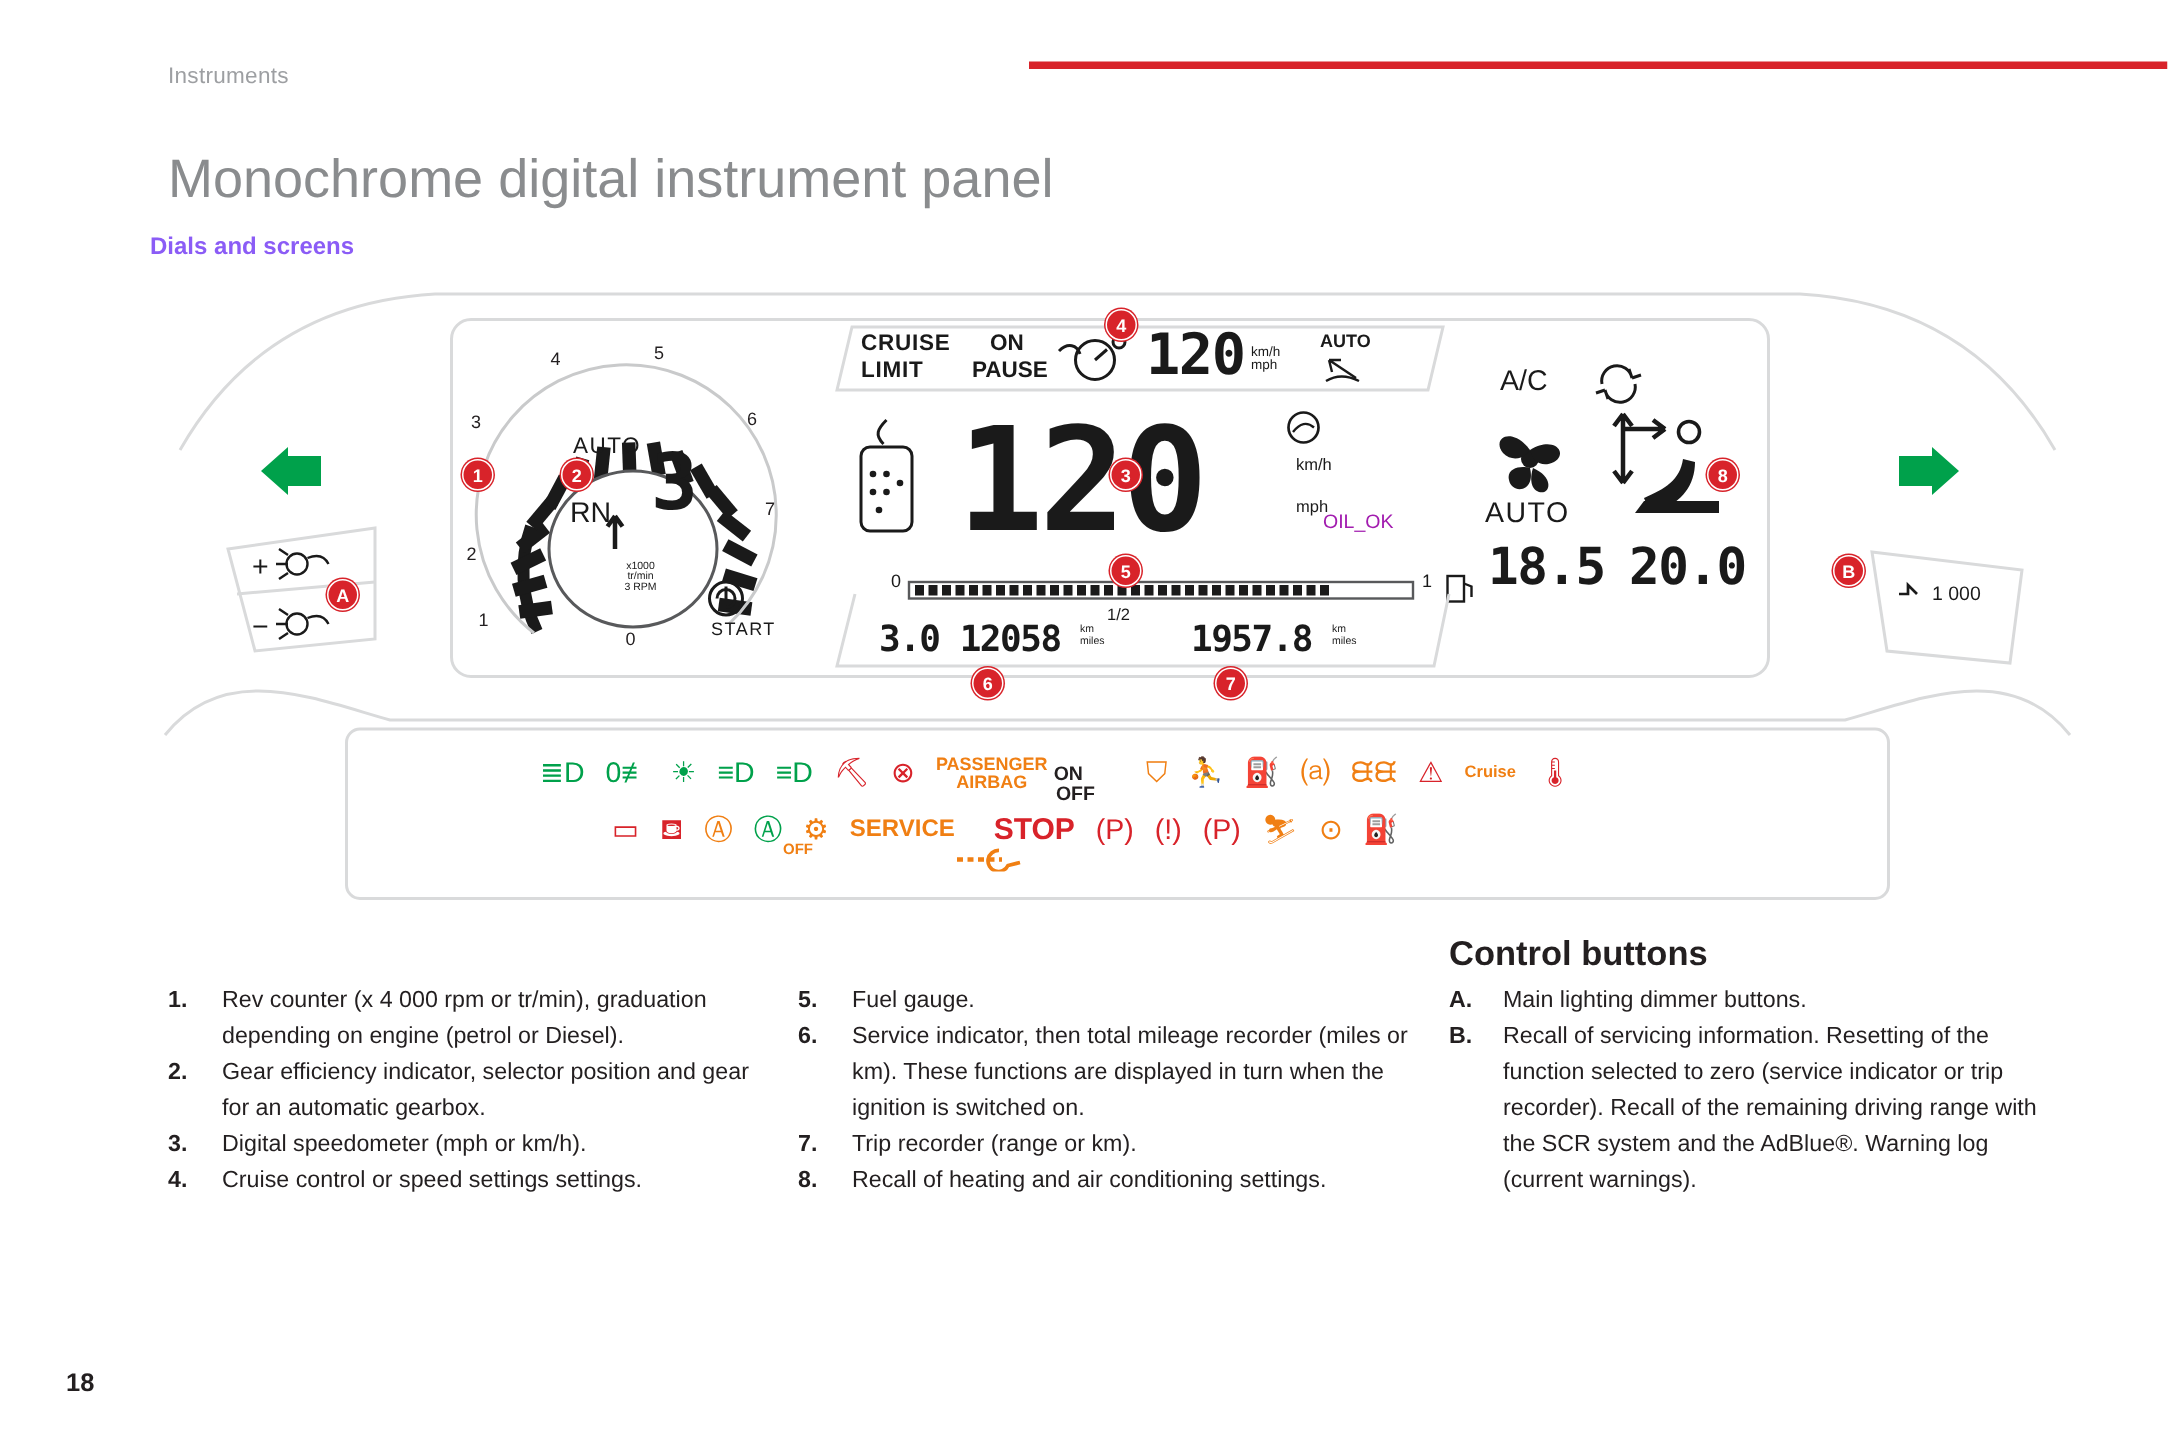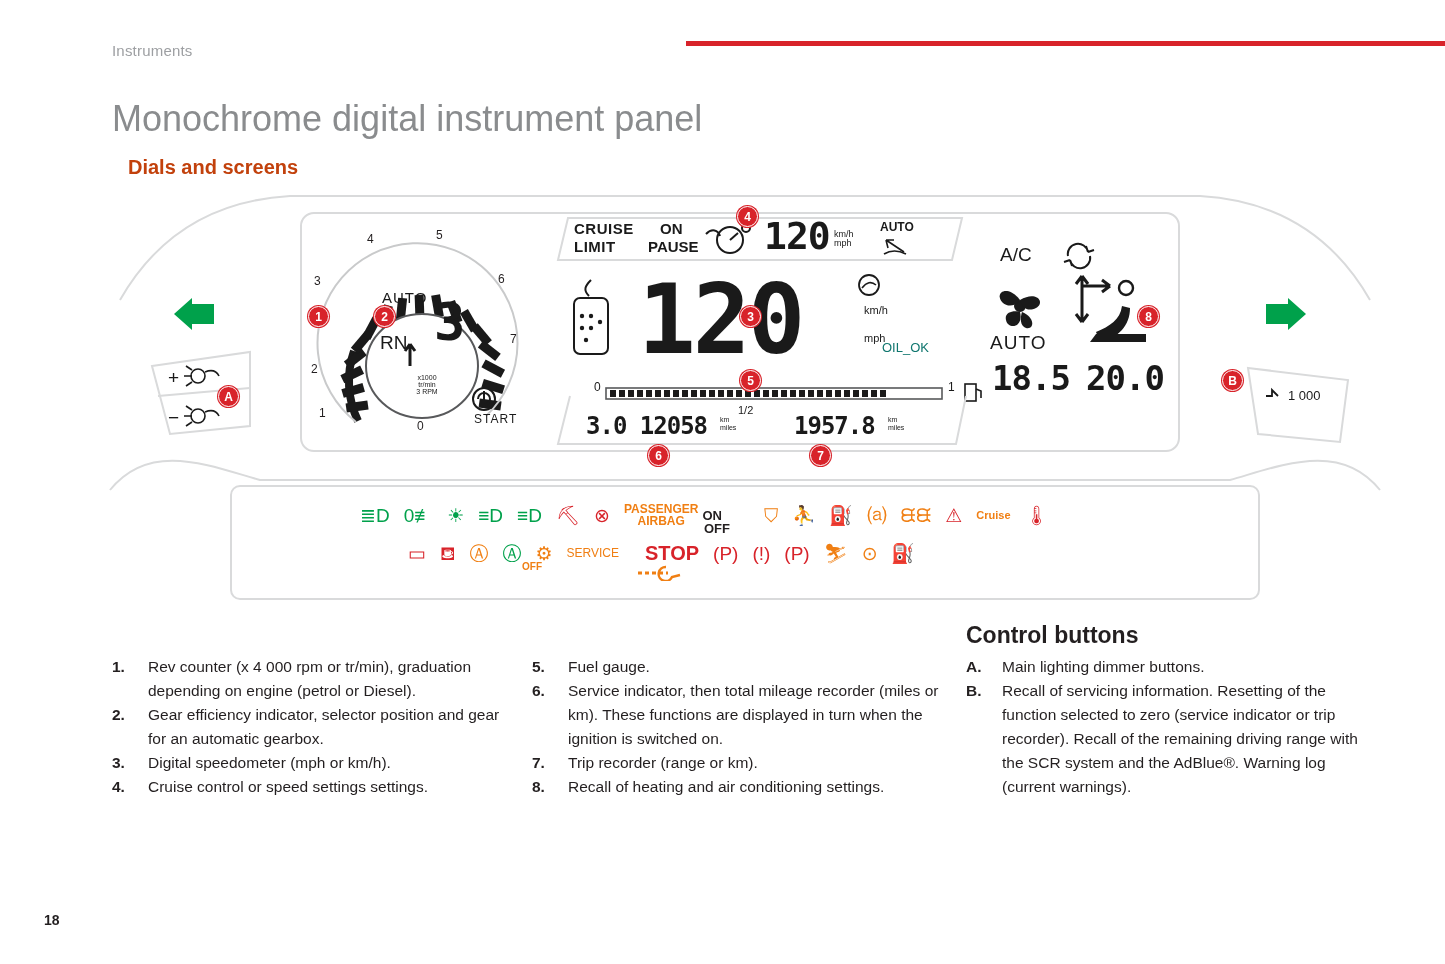--- a/index.html
+++ b/index.html
@@ -20,22 +20,22 @@
   }
   .breadcrumb {
     position:absolute; left:112px; top:42px;
     font-size:15px; color:#9d9fa2; letter-spacing:.2px;
   }
   .page-title {
     position:absolute; left:112px; top:98px;
     font-size:36px; color:#8a8c8e; font-weight:400; letter-spacing:0px;
   }
   .section-title {
-    position:absolute; left:128px; top:156px;
-    font-size:20px; font-weight:bold; color:#c2410c;
+    position:absolute; left:100px; top:156px;
+    font-size:16px; font-weight:bold; color:#8b5cf6;
   }
 
   
   .illus { position:absolute; left:100px; top:190px; width:1290px; height:420px; }
   .illus svg { position:absolute; left:0; top:0; }
 
   
   .cluster {
     position:absolute; left:200px; top:22px; width:880px; height:240px;
     border:2px solid #d9dadb; border-radius:14px; background:#fff;
@@ -78,21 +78,21 @@
   .col1 { left:112px; top:655px; width:400px; }
   .col2 { left:532px; top:655px; width:420px; }
   .col3 { left:966px; top:655px; width:400px; }
 
   .control-title {
     position:absolute; left:966px; top:622px;
     font-size:23px; font-weight:bold; color:#231f20;
   }
   .page-number {
     position:absolute; left:44px; top:912px;
-    font-size:14px; font-weight:bold; color:#231f20;
+    font-size:17px; font-weight:bold; color:#231f20;
   }
 </style>
 </head>
 <body>
 
 <div class="header-bar"></div>
 <div class="breadcrumb">Instruments</div>
 <div class="page-title">Monochrome digital instrument panel</div>
 <div class="section-title">Dials and screens</div>
 
@@ -193,21 +193,21 @@
       <circle cx="20" cy="64" r="2.2" fill="#1a1a1a"></circle>
     </svg>
 
     <div class="seg" style="position:absolute;left:336px;top:50px;font-size:96px;letter-spacing:-3px;">120</div>
     <div style="position:absolute;left:562px;top:90px;font-size:11px;color:#1a1a1a;">km/h</div>
     <div style="position:absolute;left:562px;top:118px;font-size:11px;color:#1a1a1a;">mph</div>
     <svg width="26" height="26" style="position:absolute;left:554px;top:58px;">
       <circle cx="13" cy="13" r="10" fill="none" stroke="#1a1a1a" stroke-width="1.8"></circle>
       <path d="M6 16 q7 -9 14 -3" stroke="#1a1a1a" stroke-width="1.6" fill="none"></path>
     </svg>
-    <div style="position:absolute;left:580px;top:126px;font-size:13px;color:#0f766e;">OIL_OK</div>
+    <div style="position:absolute;left:580px;top:126px;font-size:13px;color:#a21caf;">OIL_OK</div>
 
     <svg width="420" height="22" style="position:absolute;left:290px;top:168px;">
       <rect x="14" y="6" width="336" height="11" fill="none" stroke="#58595b" stroke-width="1.6"></rect>
       <g fill="#1a1a1a">
         <rect x="18" y="8" width="6" height="7"></rect>
           <rect x="27" y="8" width="6" height="7"></rect>
         <rect x="36" y="8" width="6" height="7"></rect>
           <rect x="45" y="8" width="6" height="7"></rect>
         <rect x="54" y="8" width="6" height="7"></rect>
           <rect x="63" y="8" width="6" height="7"></rect>
@@ -334,21 +334,21 @@
       <span class="tt red">⚠</span>
       <span class="tt orange" style="font-size:11px;font-weight:bold;">Cruise</span>
       <span class="tt red">🌡</span>
     </div>
     <div class="tt-row" style="left:176px;top:56px;">
       <span class="tt red">▭</span>
       <span class="tt red">⛾</span>
       <span class="tt orange">Ⓐ</span>
       <span class="tt green">Ⓐ</span>
       <span class="tt orange">⚙</span>
-      <span class="tt orange" style="font-size:12px;font-weight:normal;">SERVICE</span>
+      <span class="tt orange" style="font-size:16px;font-weight:bold;">SERVICE</span>
       <span class="tt red" style="font-size:20px;font-weight:bold;margin-left:12px;text-align:right;">STOP</span>
       <span class="tt red">(P)</span>
       <span class="tt red">(!)</span>
       <span class="tt red">(P)</span>
       <span class="tt orange">⛷</span>
       <span class="tt orange">⊙</span>
       <span class="tt red">⛽</span>
     </div>
 
     <svg width="54" height="22" style="position:absolute;left:400px;top:72px;">

